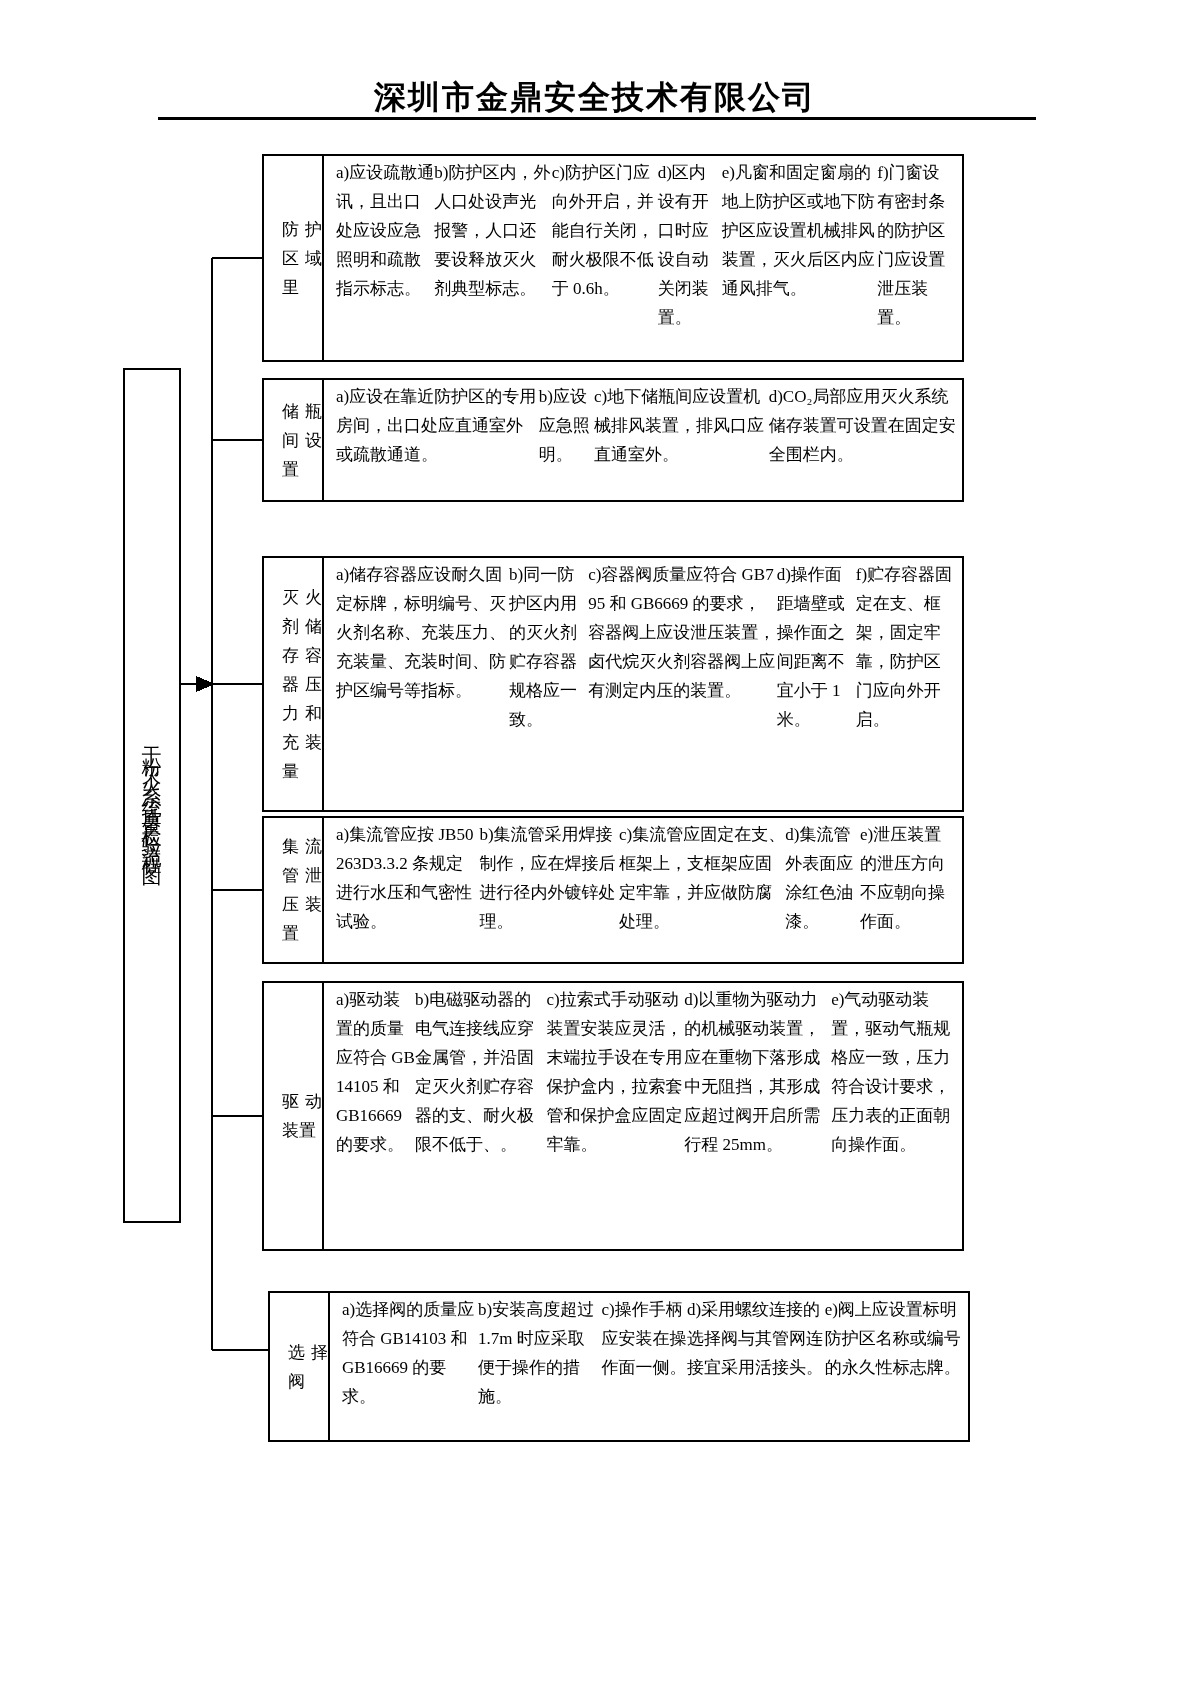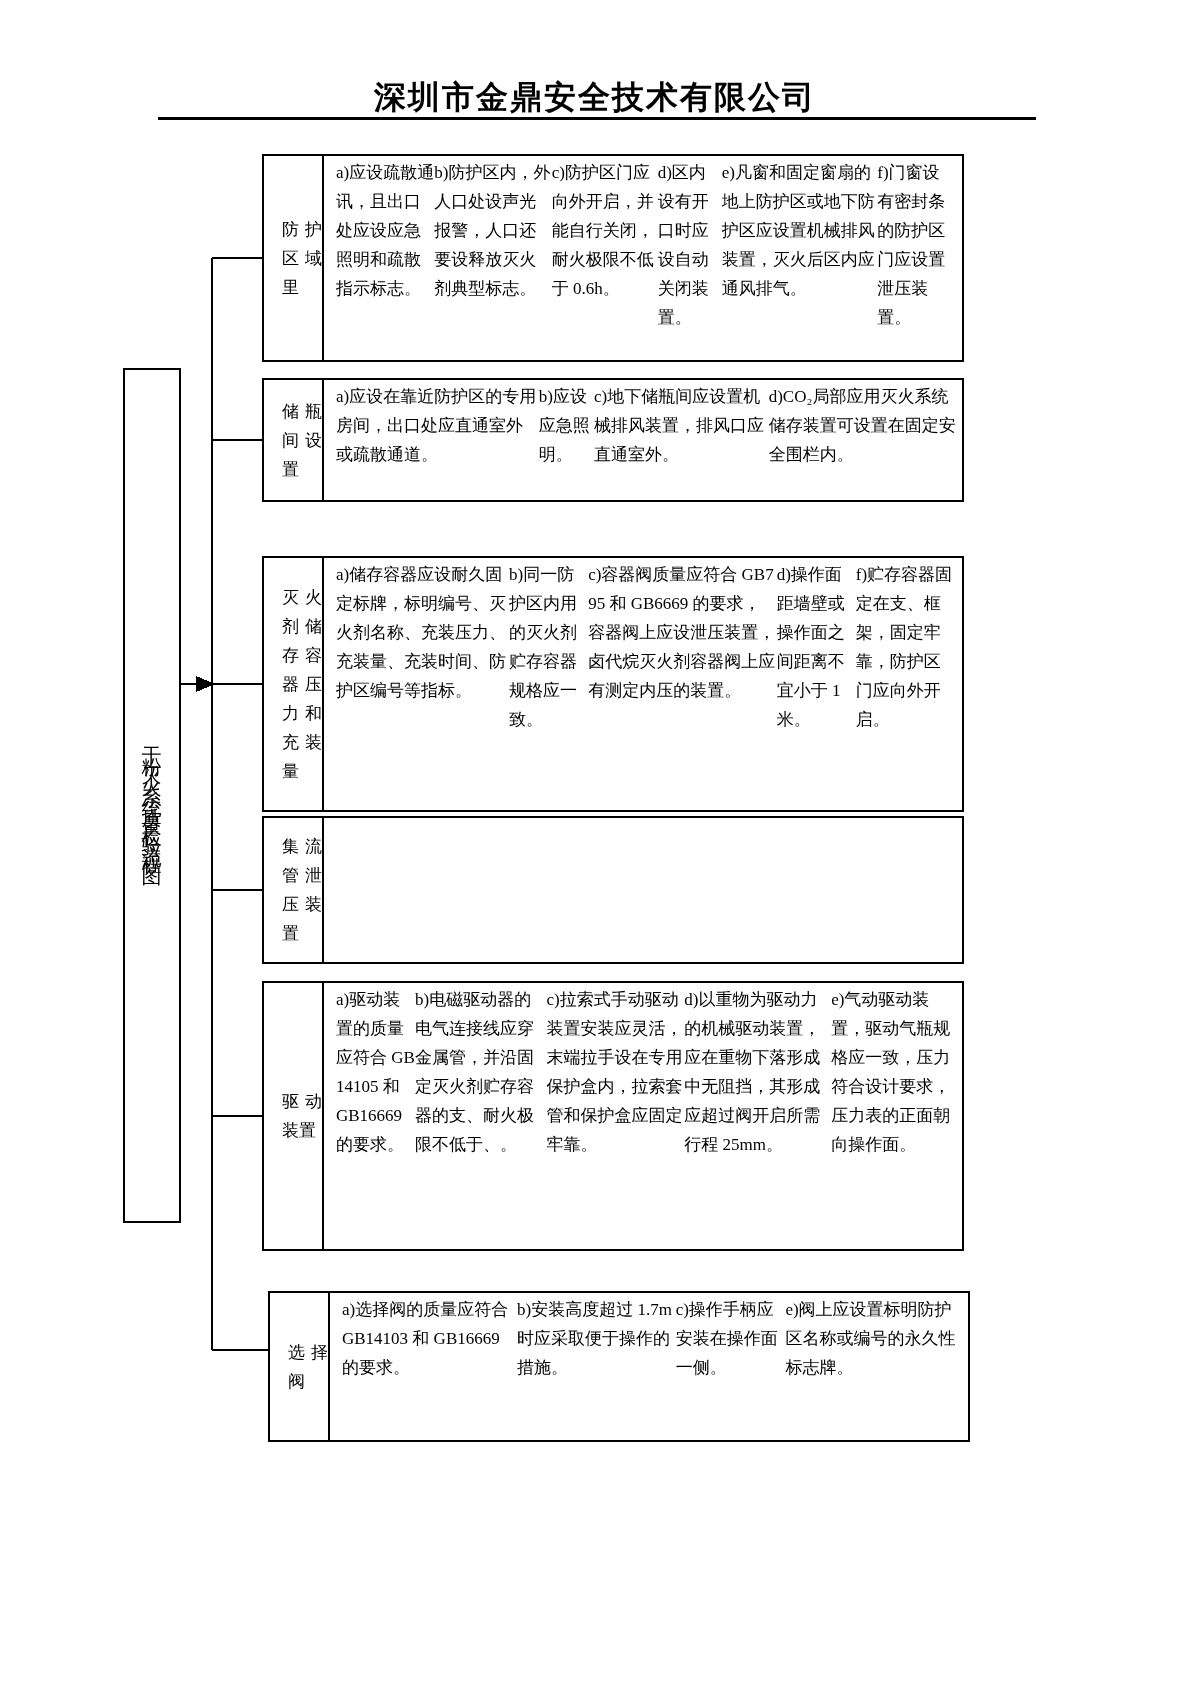--- a/index.html
+++ b/index.html
@@ -105,20 +105,27 @@
           <p class="item">b)同一防护区内用的灭火剂贮存容器规格应一致。</p>
           <p class="item">c)容器阀质量应符合 GB795 和 GB6669 的要求，容器阀上应设泄压装置，卤代烷灭火剂容器阀上应有测定内压的装置。</p>
           <p class="item">d)操作面距墙壁或操作面之间距离不宜小于 1 米。</p>
           <p class="item">f)贮存容器固定在支、框架，固定牢靠，防护区门应向外开启。</p>
         </div>
     </div>
       <div class="node" style="left: 262px; top: 816px; width: 702px; height: 148px;">
       <div class="node-label-cell">
         <div class="node-label">集流管泄压装置</div>
       </div>
+      <div class="node-items">
+          <p class="item">a)集流管应按 JB50263D3.3.2 条规定进行水压和气密性试验。</p>
+          <p class="item">b)集流管采用焊接制作，应在焊接后进行径内外镀锌处理。</p>
+          <p class="item">c)集流管应固定在支、框架上，支框架应固定牢靠，并应做防腐处理。</p>
+          <p class="item">d)集流管外表面应涂红色油漆。</p>
+          <p class="item">e)泄压装置的泄压方向不应朝向操作面。</p>
+        </div>
     </div>
       <div class="node" style="left: 262px; top: 981px; width: 702px; height: 270px;">
       <div class="node-label-cell">
         <div class="node-label">驱动装置</div>
       </div>
       <div class="node-items">
           <p class="item">a)驱动装置的质量应符合 GB14105 和 GB16669 的要求。</p>
           <p class="item">b)电磁驱动器的电气连接线应穿金属管，并沿固定灭火剂贮存容器的支、耐火极限不低于、。</p>
           <p class="item">c)拉索式手动驱动装置安装应灵活，末端拉手设在专用保护盒内，拉索套管和保护盒应固定牢靠。</p>
           <p class="item">d)以重物为驱动力的机械驱动装置，应在重物下落形成中无阻挡，其形成应超过阀开启所需行程 25mm。</p>
@@ -126,18 +133,19 @@
         </div>
     </div>
       <div class="node" style="left: 268px; top: 1291px; width: 702px; height: 151px;">
       <div class="node-label-cell">
         <div class="node-label">选择阀</div>
       </div>
       <div class="node-items">
           <p class="item">a)选择阀的质量应符合 GB14103 和 GB16669 的要求。</p>
           <p class="item">b)安装高度超过 1.7m 时应采取便于操作的措施。</p>
           <p class="item">c)操作手柄应安装在操作面一侧。</p>
+          <p class="item">d)采用螺纹连接的选择阀与其管网连接宜采用活接头。</p>
           <p class="item">e)阀上应设置标明防护区名称或编号的永久性标志牌。</p>
         </div>
     </div>
     </div>
 
 </div>
 
 </body></html>

